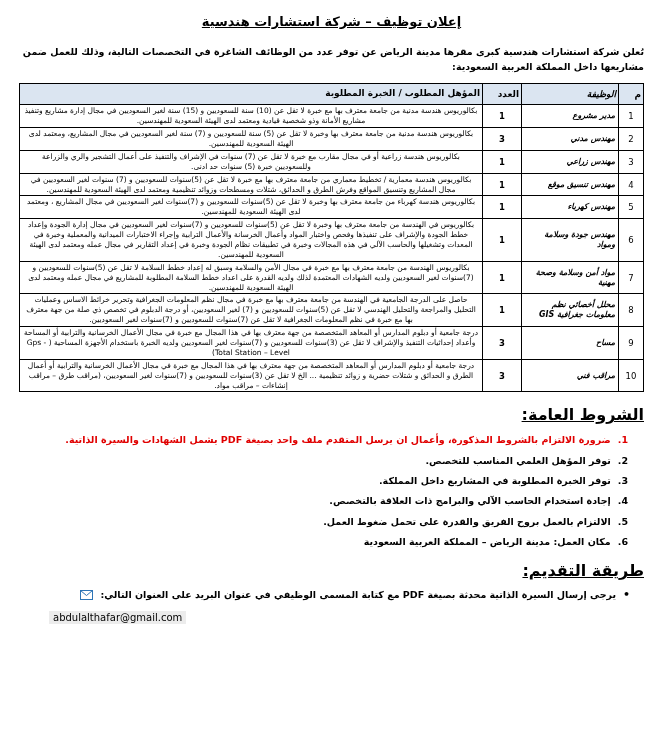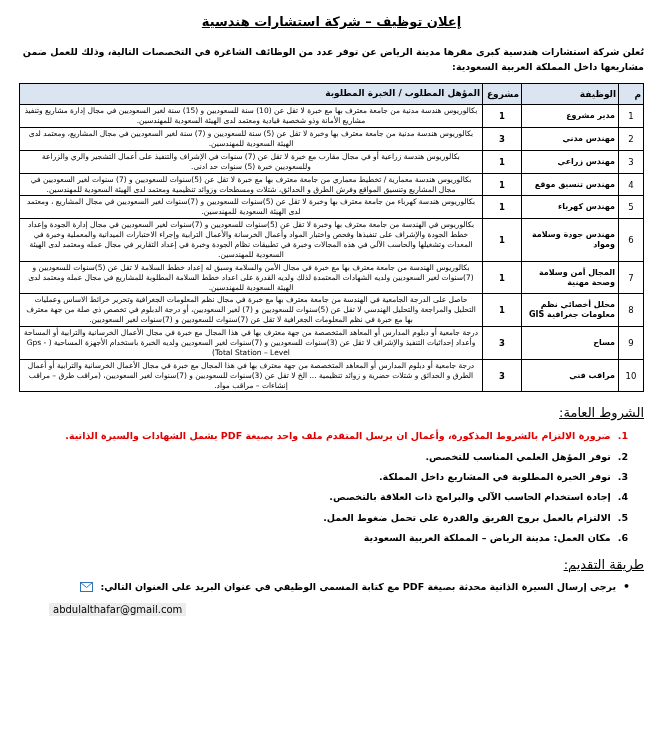--- a/index.html
+++ b/index.html
@@ -21,26 +21,26 @@
 
   table.jobs { width:100%; border-collapse:collapse; table-layout:fixed; }
   table.jobs th, table.jobs td {
     border:1px solid #000; padding:1px 3px; vertical-align:middle;
   }
   table.jobs th {
     background:#dbe5f1; font-weight:bold; font-size:9px;
     text-align:right; padding:4px 2px;
   }
   .c-num  { width:20px;  text-align:center; font-size:8.5px; }
-  .c-job  { width:92px;  text-align:right;  font-weight:bold; font-size:8px; line-height:1.25; }
+  .c-job  { width:92px;  text-align:right;  font-weight:bold; font-size:8px; line-height:1.25;font-style:italic; }
   .c-count{ width:34px;  text-align:center; font-weight:bold; font-size:8.5px; }
   .c-qual { text-align:center; font-size:7.5px; line-height:1.32; }
 
   .section-heading {
-    font-size:13px; font-weight:normal; text-decoration:underline;
+    font-size:16px; font-weight:bold; text-decoration:underline;
     margin:13px 0 9px 0;
   }
   .cond {
     display:flex; gap:7px; align-items:flex-start;
     font-size:9.5px; font-weight:bold;
     margin:0 16px 7px 0; line-height:1.4;
   }
   .cond .cnum { flex:0 0 auto; }
   .cond.red { color:#e00000; }
 
@@ -64,21 +64,21 @@
 
   <div class="title">إعلان توظيف – شركة استشارات هندسية</div>
 
   <p class="intro">تُعلن شركة استشارات هندسية كبرى مقرها مدينة الرياض عن توفر عدد من الوظائف الشاغرة في التخصصات التالية، وذلك للعمل ضمن مشاريعها داخل المملكة العربية السعودية:</p>
 
   <table class="jobs">
     <thead>
       <tr>
         <th class="c-num">م</th>
         <th class="c-job">الوظيفة</th>
-        <th class="c-count">مشروع</th>
+        <th class="c-count">العدد</th>
         <th class="c-qual">المؤهل المطلوب / الخبرة المطلوبة</th>
       </tr>
     </thead>
     <tbody>
       <tr>
         <td class="c-num">1</td>
         <td class="c-job">مدير مشروع</td>
         <td class="c-count">1</td>
         <td class="c-qual">بكالوريوس هندسة مدنية من جامعة معترف بها مع خبرة لا تقل عن (10) سنة للسعوديين و (15) سنة لغير السعوديين في مجال إدارة مشاريع وتنفيذ مشاريع الأمانة وذو شخصية قيادية ومعتمد لدى الهيئة السعودية للمهندسين.</td>
       </tr>
@@ -107,21 +107,21 @@
         <td class="c-qual">بكالوريوس هندسة كهرباء من جامعة معترف بها وخبرة لا تقل عن (5)سنوات للسعوديين و (7)سنوات لغير السعوديين في مجال المشاريع ، ومعتمد لدى الهيئة السعودية للمهندسين.</td>
       </tr>
       <tr>
         <td class="c-num">6</td>
         <td class="c-job">مهندس جودة وسلامة ومواد</td>
         <td class="c-count">1</td>
         <td class="c-qual">بكالوريوس في الهندسة من جامعة معترف بها وخبرة لا تقل عن (5)سنوات للسعوديين و (7)سنوات لغير السعوديين في مجال إدارة الجودة وإعداد خطط الجودة والإشراف على تنفيذها وفحص واختبار المواد وأعمال الخرسانة والأعمال الترابية وإجراء الاختبارات الميدانية والمعملية وخبرة في المعدات وتشغيلها والحاسب الآلي في هذه المجالات وخبرة في تطبيقات نظام الجودة وخبرة في إعداد التقارير في مجال عمله ومعتمد لدى الهيئة السعودية للمهندسين.</td>
       </tr>
       <tr>
         <td class="c-num">7</td>
-        <td class="c-job">المجال أمن وسلامة وصحة مهنية</td>
+        <td class="c-job">مواد أمن وسلامة وصحة مهنية</td>
         <td class="c-count">1</td>
         <td class="c-qual">بكالوريوس الهندسة من جامعة معترف بها مع خبرة في مجال الأمن والسلامة وسبق له إعداد خطط السلامة لا تقل عن (5)سنوات للسعوديين و (7)سنوات لغير السعوديين ولديه الشهادات المعتمدة لذلك ولديه القدرة على اعداد خطط السلامة المطلوبة للمشاريع في مجال عمله ومعتمد لدى الهيئة السعودية للمهندسين.</td>
       </tr>
       <tr>
         <td class="c-num">8</td>
         <td class="c-job">محلل أخصائي نظم معلومات جغرافية GIS</td>
         <td class="c-count">1</td>
         <td class="c-qual">حاصل على الدرجة الجامعية في الهندسة من جامعة معترف بها مع خبرة في مجال نظم المعلومات الجغرافية وتحرير خرائط الاساس وعمليات التحليل والمراجعة والتحليل الهندسي لا تقل عن (5)سنوات للسعوديين و (7) لغير السعوديين، أو درجة الدبلوم في تخصص ذي صلة من جهة معترف بها مع خبرة في نظم المعلومات الجغرافية لا تقل عن (7)سنوات للسعوديين و (7)سنوات لغير السعوديين.</td>
       </tr>
       <tr>

